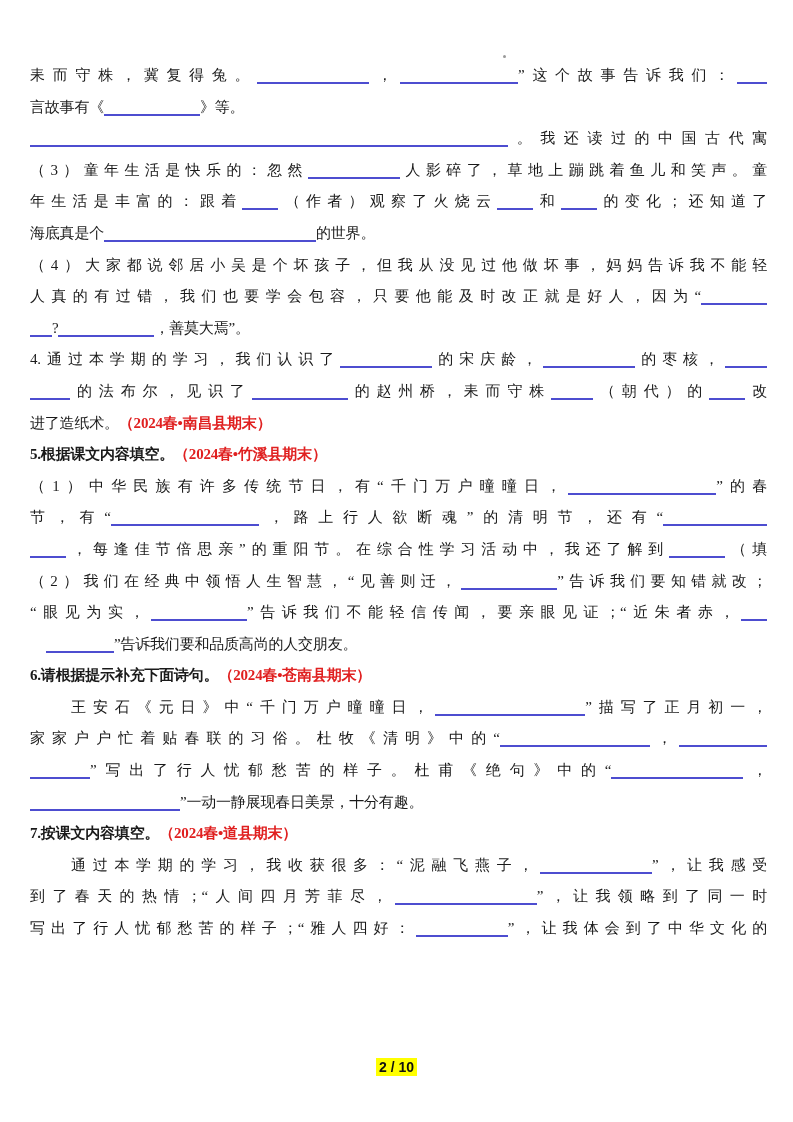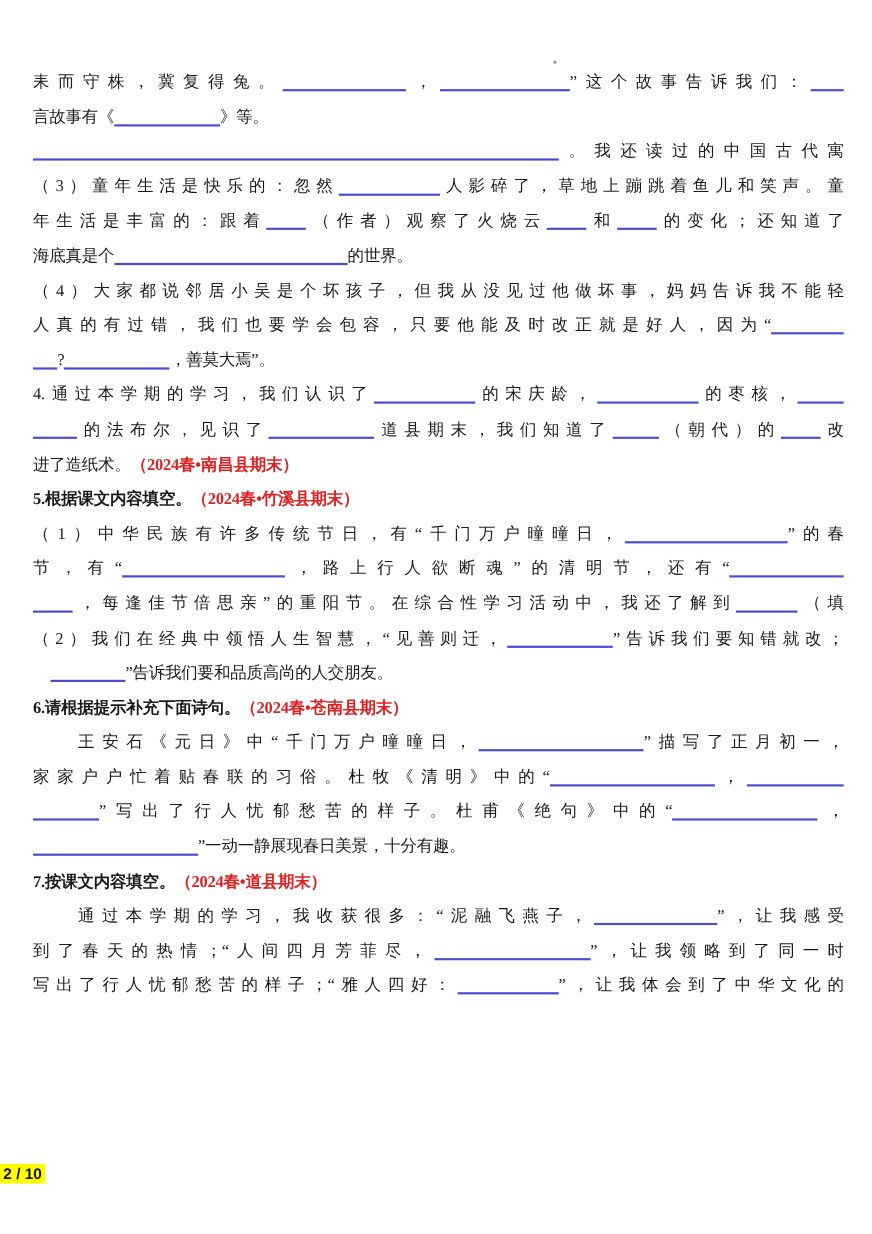--- a/index.html
+++ b/index.html
@@ -26,21 +26,21 @@
   .bl{
     display:inline-block;height:18px;
     border-bottom:2px solid var(--underline);
     vertical-align:-4px;
   }
   .pad{display:inline-block;height:1px;}
   .run{color:var(--ink);}
   .bold{color:var(--ink);font-weight:700;}
   .red{color:var(--red);font-weight:700;}
   .footer{
-    position:absolute;left:0;top:1058px;width:793px;text-align:left;
+    position:absolute;left:0;top:1058px;width:793px;text-align:center;
   }
   .pagenum{
     display:inline-block;background:var(--highlight);color:#111111;
     font-family:"Liberation Sans","DejaVu Sans",sans-serif;
     font-size:14px;font-weight:700;line-height:18px;padding:0 3px;
   }
   .stray{
     position:absolute;left:503px;top:55px;width:3px;height:3px;
     background:#9a9a9a;border-radius:50%;
   }
@@ -52,27 +52,28 @@
     <div class="line j"><span class="run">耒而守株，冀复得兔。</span><span class="bl" style="width: 112px;"></span><span class="run">，</span><span class="bl" style="width: 118px;"></span><span class="run">”这个故事告诉我们：</span><span class="bl" style="width: 30px;"></span></div>
     <div class="line"><span class="run">言故事有《</span><span class="bl" style="width: 96px;"></span><span class="run">》等。</span></div>
     <div class="line j"><span class="bl" style="width: 478px;"></span><span class="run">。我还读过的中国古代寓</span></div>
     <div class="line j"><span class="run">（3）童年生活是快乐的：忽然</span><span class="bl" style="width: 92px;"></span><span class="run">人影碎了，草地上蹦跳着鱼儿和笑声。童</span></div>
     <div class="line j"><span class="run">年生活是丰富的：跟着</span><span class="bl" style="width: 36px;"></span><span class="run">（作者）观察了火烧云</span><span class="bl" style="width: 36px;"></span><span class="run">和</span><span class="bl" style="width: 36px;"></span><span class="run">的变化；还知道了</span></div>
     <div class="line"><span class="run">海底真是个</span><span class="bl" style="width: 212px;"></span><span class="run">的世界。</span></div>
     <div class="line j"><span class="run">（4）大家都说邻居小吴是个坏孩子，但我从没见过他做坏事，妈妈告诉我不能轻</span></div>
     <div class="line j"><span class="run">人真的有过错，我们也要学会包容，只要他能及时改正就是好人，因为“</span><span class="bl" style="width: 66px;"></span></div>
     <div class="line"><span class="bl" style="width: 22px;"></span><span class="run">?</span><span class="bl" style="width: 96px;"></span><span class="run">，善莫大焉”。</span></div>
     <div class="line j"><span class="run">4.通过本学期的学习，我们认识了</span><span class="bl" style="width: 92px;"></span><span class="run">的宋庆龄，</span><span class="bl" style="width: 92px;"></span><span class="run">的枣核，</span><span class="bl" style="width: 42px;"></span></div>
-    <div class="line j"><span class="bl" style="width: 40px;"></span><span class="run">的法布尔，见识了</span><span class="bl" style="width: 96px;"></span><span class="run">道县期末，我们知道了</span><span class="bl" style="width: 42px;"></span><span class="run">（朝代）的</span><span class="bl" style="width: 36px;"></span><span class="run">改</span></div>
+    <div class="line j"><span class="bl" style="width: 40px;"></span><span class="run">的法布尔，见识了</span><span class="bl" style="width: 96px;"></span><span class="run">的赵州桥，耒而守株</span><span class="bl" style="width: 42px;"></span><span class="run">（朝代）的</span><span class="bl" style="width: 36px;"></span><span class="run">改</span></div>
     <div class="line"><span class="run">进了造纸术。</span><span class="red">（2024春•南昌县期末）</span></div>
     <div class="line"><span class="bold">5.根据课文内容填空。</span><span class="red">（2024春•竹溪县期末）</span></div>
     <div class="line j"><span class="run">（1）中华民族有许多传统节日，有“千门万户曈曈日，</span><span class="bl" style="width: 148px;"></span><span class="run">”的春</span></div>
     <div class="line j"><span class="run">节，有“</span><span class="bl" style="width: 148px;"></span><span class="run">，路上行人欲断魂”的清明节，还有“</span><span class="bl" style="width: 104px;"></span></div>
     <div class="line j"><span class="bl" style="width: 36px;"></span><span class="run">，每逢佳节倍思亲”的重阳节。在综合性学习活动中，我还了解到</span><span class="bl" style="width: 56px;"></span><span class="run">（填</span></div>
     <div class="line j"><span class="run">（2）我们在经典中领悟人生智慧，“见善则迁，</span><span class="bl" style="width: 96px;"></span><span class="run">”告诉我们要知错就改；</span></div>
+    <div class="line j"><span class="run">“眼见为实，</span><span class="bl" style="width: 96px;"></span><span class="run">”告诉我们不能轻信传闻，要亲眼见证；“近朱者赤，</span><span class="bl" style="width: 26px;"></span></div>
     <div class="line"><span class="pad" style="width: 16px;"></span><span class="bl" style="width: 68px;"></span><span class="run">”告诉我们要和品质高尚的人交朋友。</span></div>
     <div class="line"><span class="bold">6.请根据提示补充下面诗句。</span><span class="red">（2024春•苍南县期末）</span></div>
     <div class="line j ind"><span class="run">王安石《元日》中“千门万户曈曈日，</span><span class="bl" style="width: 150px;"></span><span class="run">”描写了正月初一，</span></div>
     <div class="line j"><span class="run">家家户户忙着贴春联的习俗。杜牧《清明》中的“</span><span class="bl" style="width: 150px;"></span><span class="run">，</span><span class="bl" style="width: 88px;"></span></div>
     <div class="line j"><span class="bl" style="width: 60px;"></span><span class="run">”写出了行人忧郁愁苦的样子。杜甫《绝句》中的“</span><span class="bl" style="width: 132px;"></span><span class="run">，</span></div>
     <div class="line"><span class="bl" style="width: 150px;"></span><span class="run">”一动一静展现春日美景，十分有趣。</span></div>
     <div class="line"><span class="bold">7.按课文内容填空。</span><span class="red">（2024春•道县期末）</span></div>
     <div class="line j ind"><span class="run">通过本学期的学习，我收获很多：“泥融飞燕子，</span><span class="bl" style="width: 112px;"></span><span class="run">”，让我感受</span></div>
     <div class="line j"><span class="run">到了春天的热情；“人间四月芳菲尽，</span><span class="bl" style="width: 142px;"></span><span class="run">”，让我领略到了同一时</span></div>
     <div class="line j"><span class="run">写出了行人忧郁愁苦的样子；“雅人四好：</span><span class="bl" style="width: 92px;"></span><span class="run">”，让我体会到了中华文化的</span></div>

